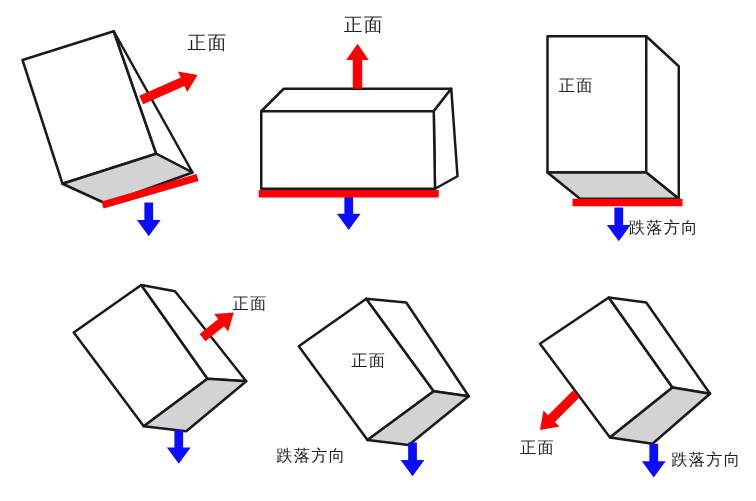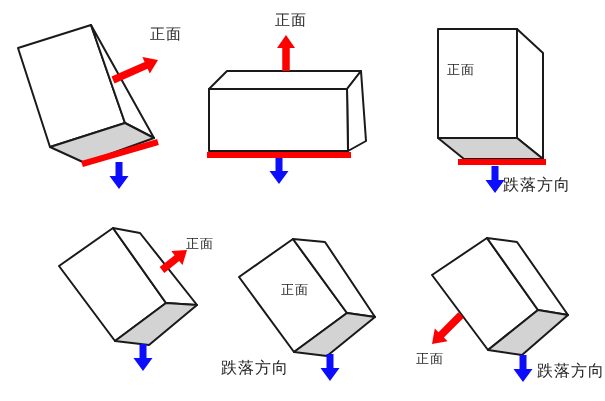--- a/index.html
+++ b/index.html
@@ -25,21 +25,21 @@
   .blue-arrow{fill:var(--drop-arrow-blue);}
   .lbl{
     position:absolute;
     color:#1f1f1f;
     white-space:nowrap;
     letter-spacing:1px;
     line-height:1.1;
   }
   .lbl.front{font-size:15px;}
   .lbl.small{font-size:13px;}
-  .lbl.drop{font-size:16px;}
+  .lbl.drop{font-size:13px;}
 </style>
 </head>
 <body>
 
 <div id="canvas">
 
   <svg id="diagram-svg" width="605" height="401" viewBox="0 0 605 401">
     <defs>
       <path id="blue-arrow-down" d="M -3.5 0 L -3.5 14 L -9.5 14 L 0 27 L 9.5 14 L 3.5 14 L 3.5 0 Z"></path>
     </defs>

